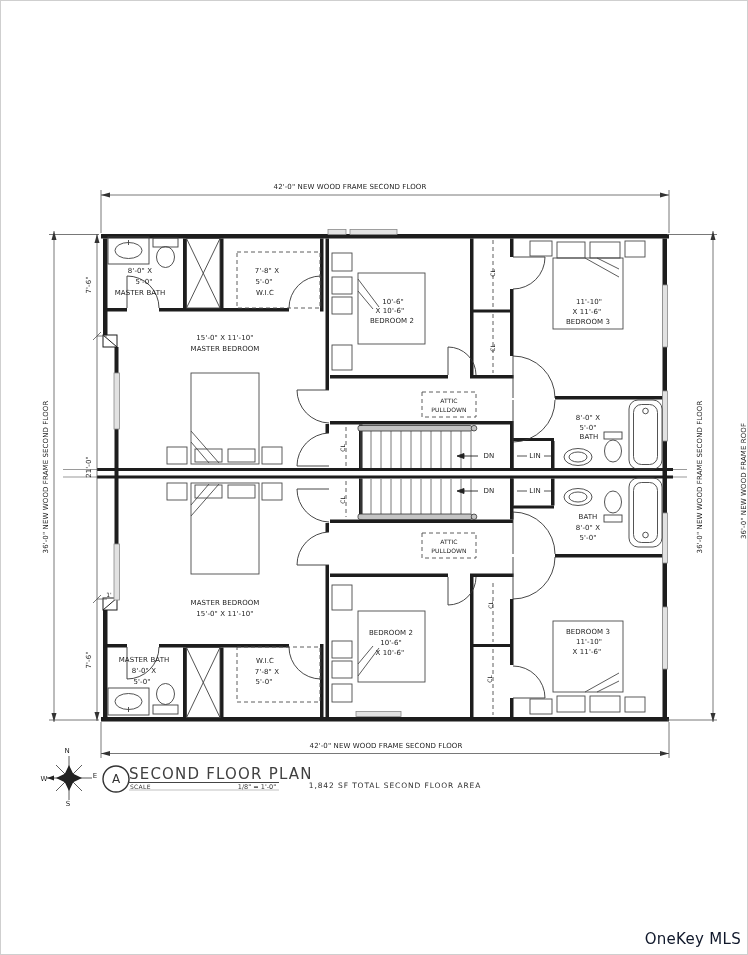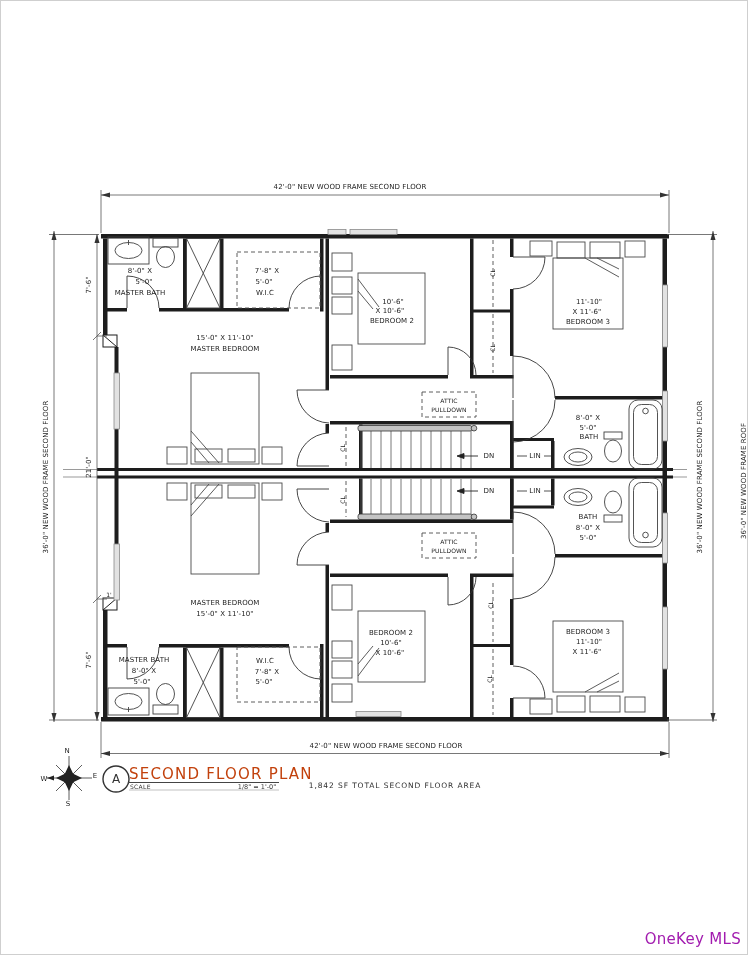--- a/index.html
+++ b/index.html
@@ -3,28 +3,28 @@
 <meta charset="utf-8">
 <style>
   html,body{margin:0;padding:0;background:#fff;}
   .sheet{position:relative;width:748px;height:955px;background:#fff;border:1px solid #cfcfcf;
          box-sizing:border-box;overflow:hidden;font-family:"DejaVu Sans",sans-serif;}
   svg{position:absolute;left:0;top:0;}
   .lb{position:absolute;transform:translate(-50%,-50%);font-size:7px;line-height:1;
       white-space:nowrap;color:#1b1b1b;letter-spacing:.1px;}
   .v{transform:translate(-50%,-50%) rotate(-90deg);}
   .u{text-underline-offset:1px;}
-  .t-title{position:absolute;left:128px;top:764px;font-size:15px;letter-spacing:1.2px;color:#c2410c;white-space:nowrap;}
+  .t-title{position:absolute;left:128px;top:764px;font-size:15px;letter-spacing:1.2px;color:#404040;white-space:nowrap;}
   .t-scale{position:absolute;left:129px;top:782px;font-size:6px;color:#333;letter-spacing:.3px;}
   .t-scaleval{position:absolute;transform:translate(-50%,-50%);left:256px;top:786px;font-size:6.5px;color:#333;white-space:nowrap;}
   .t-area{position:absolute;transform:translate(-50%,-50%);left:394px;top:784px;font-size:7.5px;
           letter-spacing:.9px;color:#2e2e2e;white-space:nowrap;}
   .t-a{position:absolute;transform:translate(-50%,-50%);left:115px;top:778px;font-size:12px;color:#333;}
   .compass-l{position:absolute;transform:translate(-50%,-50%);font-size:7px;color:#222;}
-  .wm{position:absolute;right:6px;top:929px;font-size:15px;color:#a21caf;letter-spacing:.3px;}
+  .wm{position:absolute;right:6px;top:929px;font-size:15px;color:#0f172a;letter-spacing:.3px;}
   .n1{font-size:6px;}
 </style>
 </head>
 <body>
 
 <div class="sheet">
 
 <svg width="748" height="955" viewBox="0 0 748 955">
 
   <g fill="#1d1d1d">

